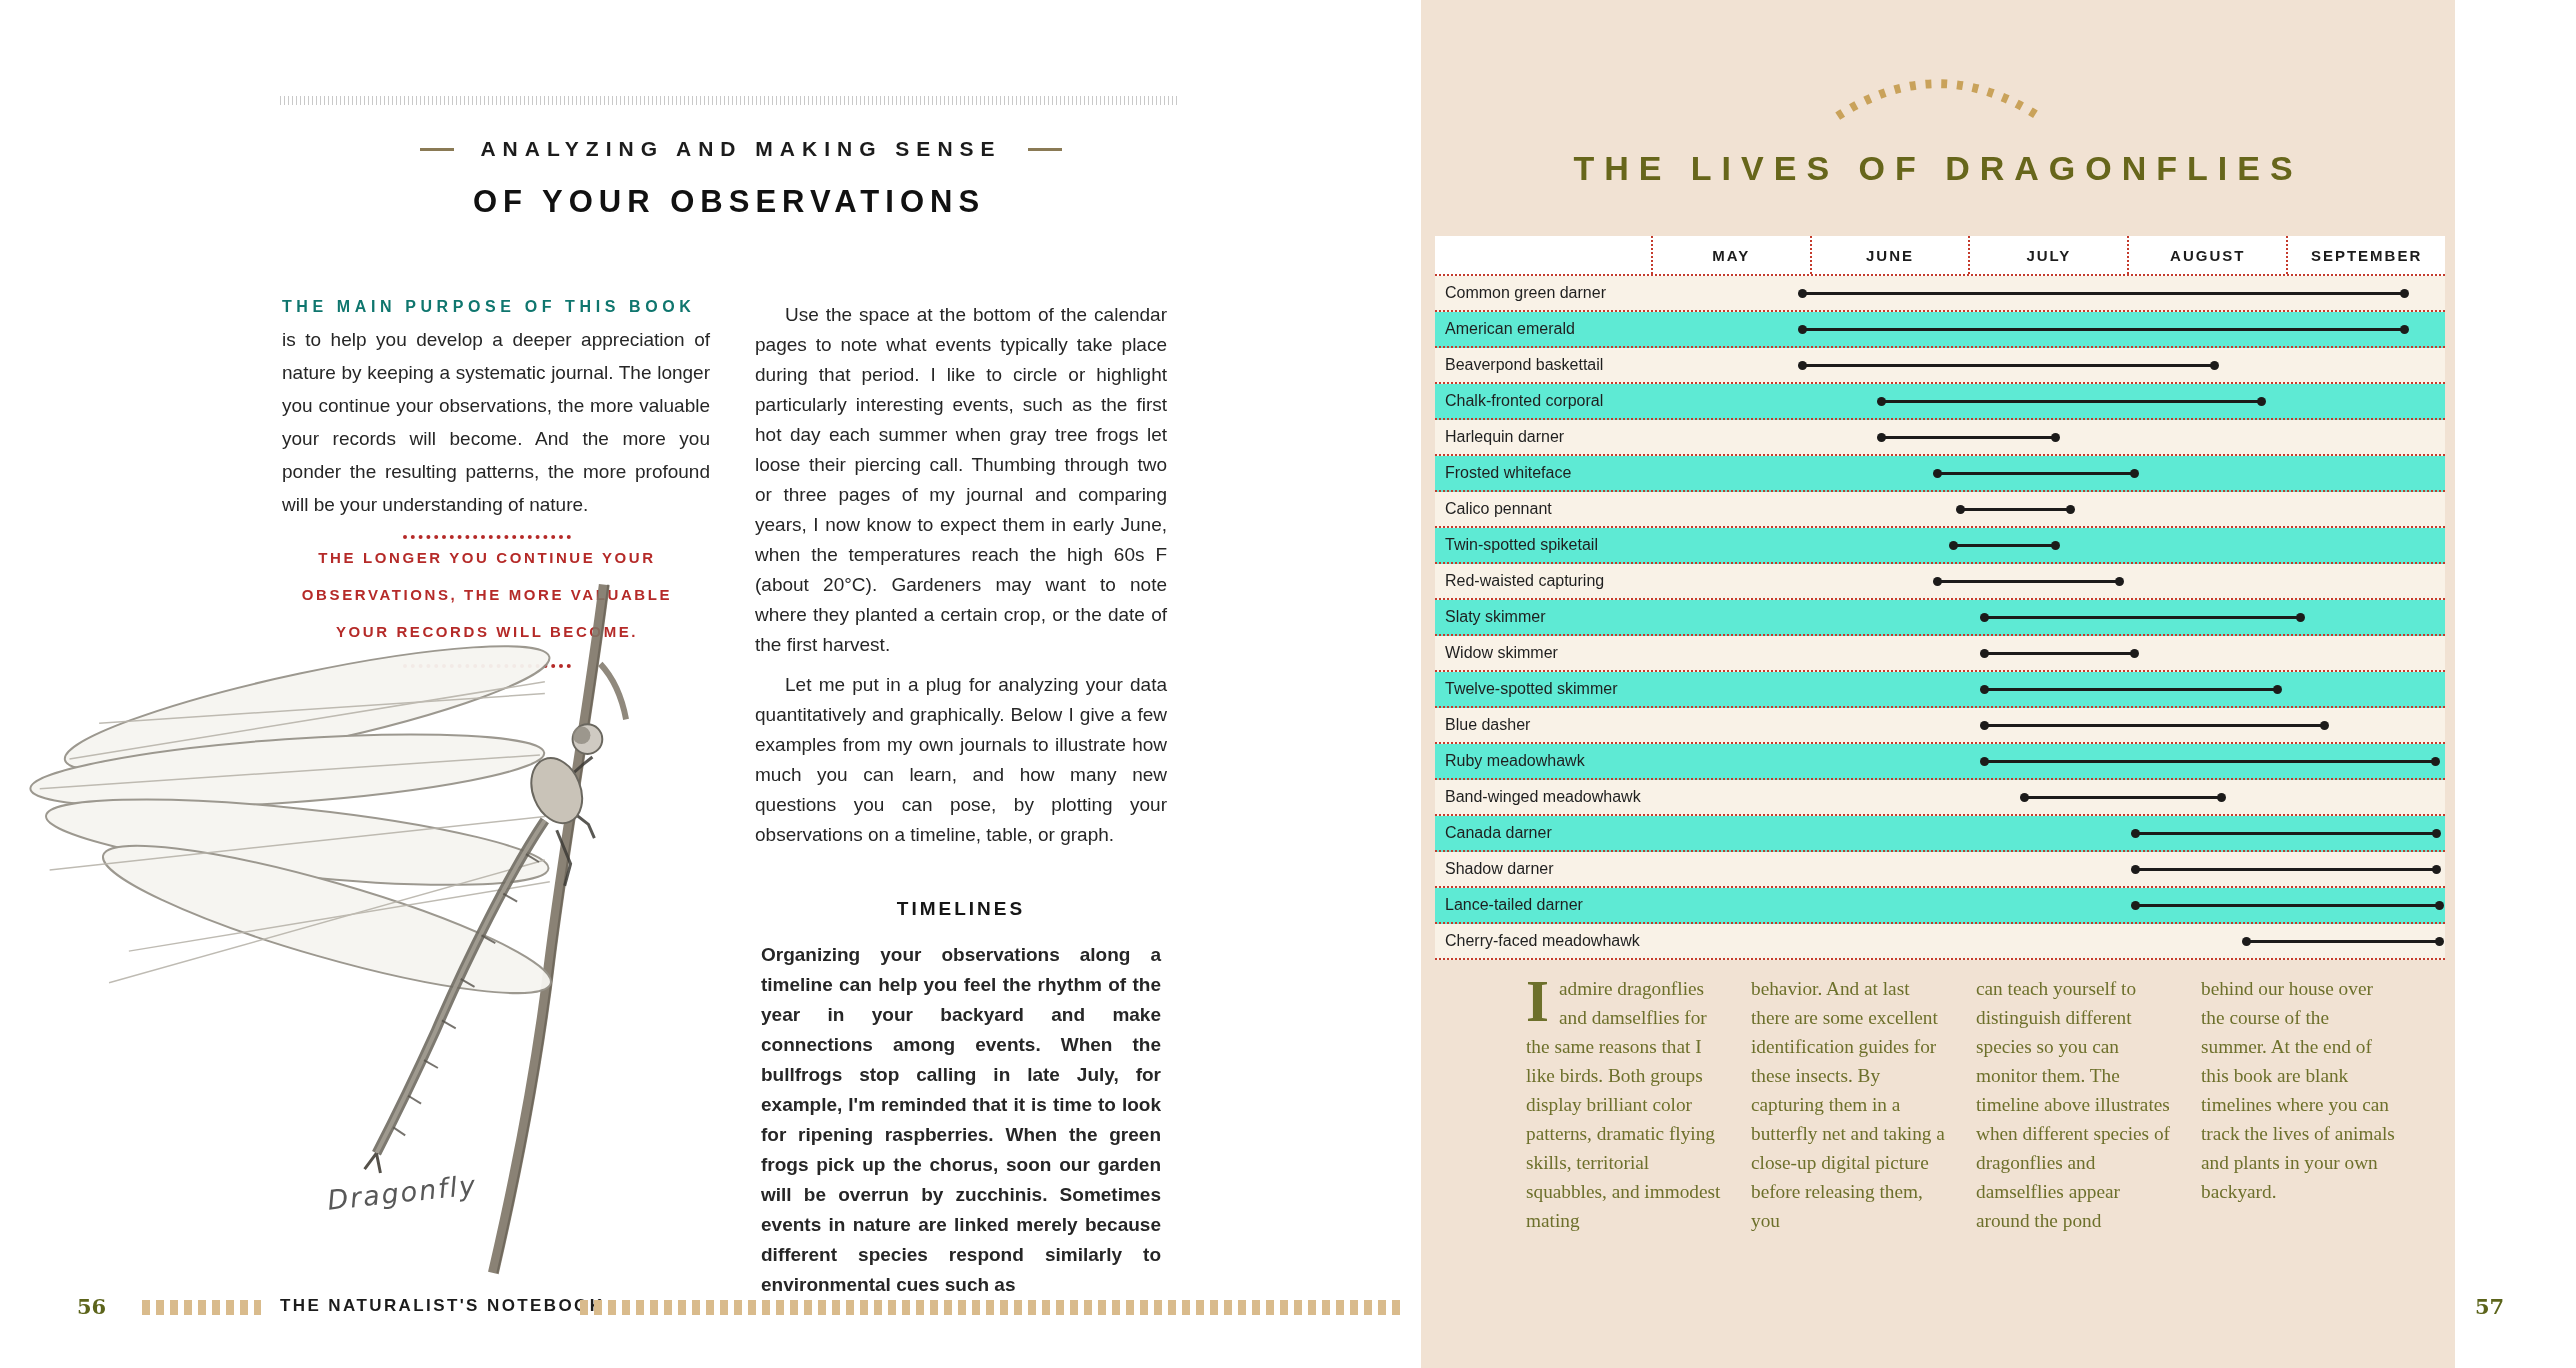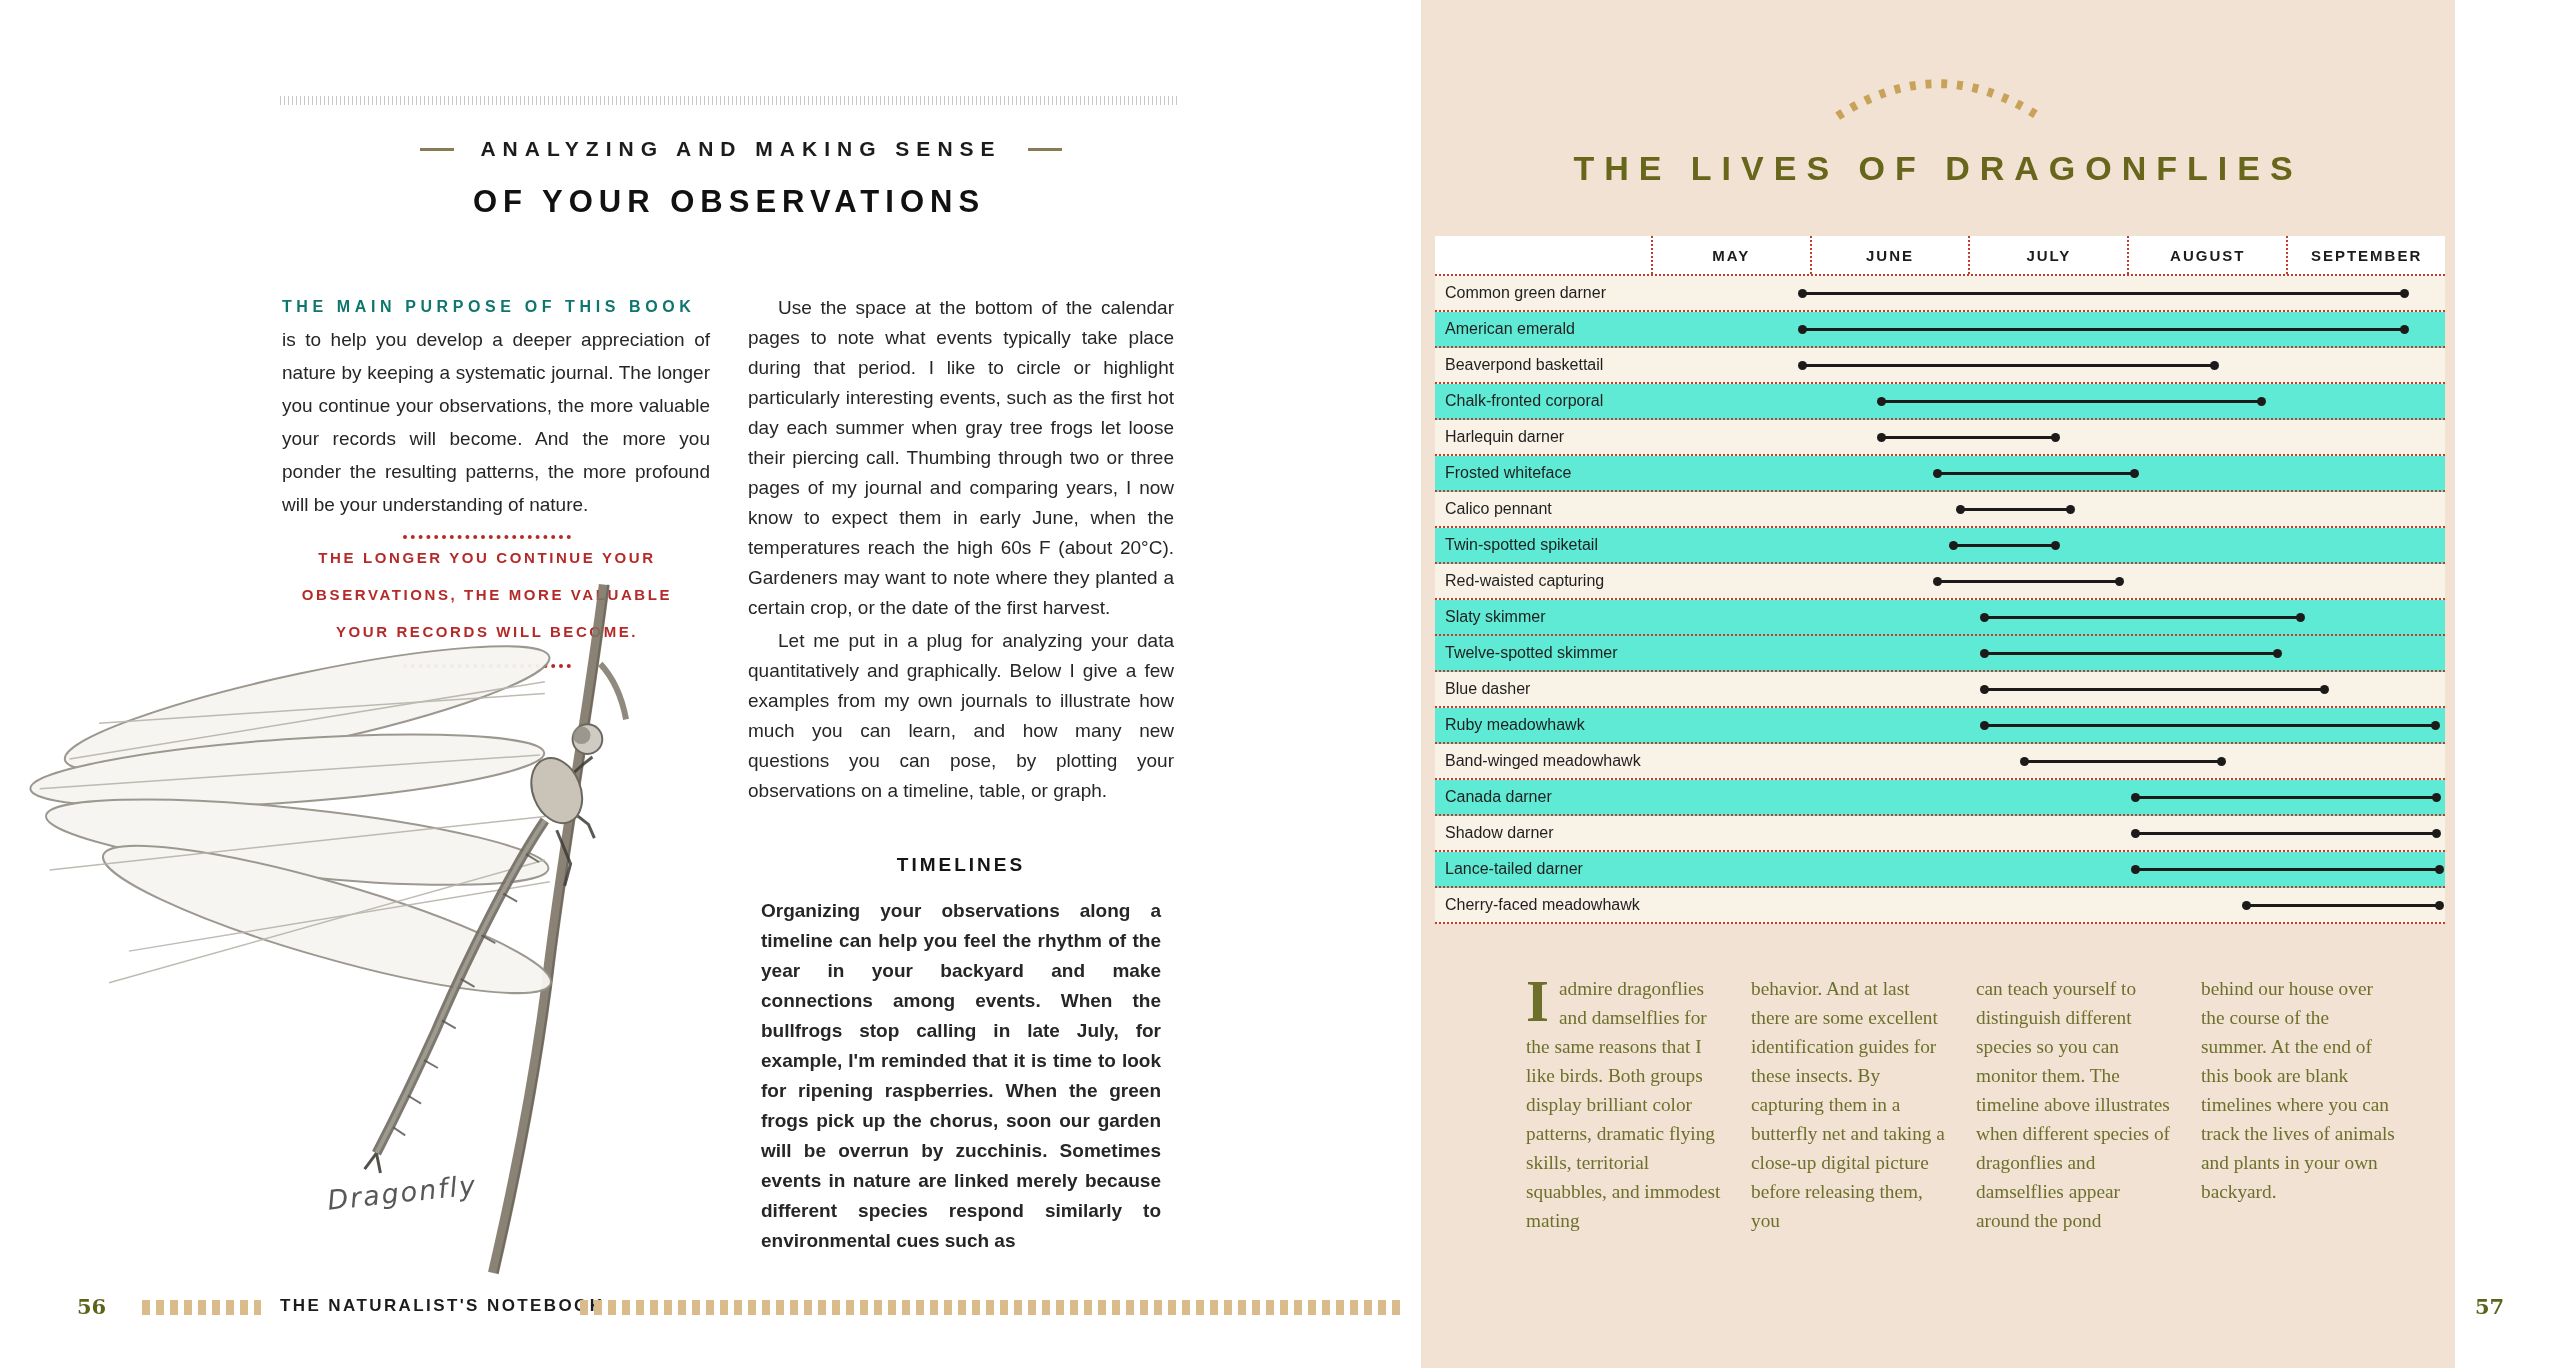--- a/index.html
+++ b/index.html
@@ -9,21 +9,21 @@
 
   
   .tick-rule{height:9px;background:repeating-linear-gradient(90deg,#c9c9c9 0 1px,transparent 1px 4px);}
   .kicker-row{display:flex;align-items:center;justify-content:center;gap:26px;}
   .kicker{font-size:21px;font-weight:bold;letter-spacing:7px;color:#1c1c1c;white-space:nowrap;}
   .kicker-dash{width:34px;height:3px;background:#8a7a55;}
   .page-title{font-size:31px;font-weight:bold;letter-spacing:6px;color:#111;text-align:center;white-space:nowrap;}
   .bodycol{font-size:19px;line-height:33px;text-align:justify;color:#262626;}
   .bodycol2{font-size:19px;line-height:30px;text-align:justify;color:#262626;}
   .leadin{font-size:16px;font-weight:bold;letter-spacing:4.6px;white-space:nowrap;color:#0f766e;}
-  .indent{text-indent:30px;margin:3px;}
+  .indent{text-indent:30px;margin:10px;}
   .noindent{margin:16px;font-weight:bold;}
   .timelines-h{font-size:19px;font-weight:bold;letter-spacing:3px;text-align:center;color:#161616;margin:44px 0 14px 0;}
   .pull{width:436px;text-align:center;}
   .dotrule{width:168px;margin:0 auto;border-top:4px dotted #b52a28;}
   .pull-line{font-size:15px;font-weight:bold;letter-spacing:2.6px;color:#b52a28;line-height:37px;white-space:nowrap;}
   .pull-line:first-of-type{margin-top:14px;}
   .handwritten{font-family:"DejaVu Sans",sans-serif;font-style:italic;font-size:27px;color:#585858;
                transform:rotate(-6deg);letter-spacing:2px;}
 
   
@@ -218,20 +218,27 @@
             <span class="dot r"></span>
           </div>
         </div>
         <div class="drow even">
           <span class="label">Slaty skimmer</span>
           <div class="bar" style="left: 549px; width: 317px;">
             <span class="dot l"></span>
             <span class="dot r"></span>
           </div>
         </div>
+        <div class="drow odd">
+          <span class="label">Widow skimmer</span>
+          <div class="bar" style="left: 549px; width: 151px;">
+            <span class="dot l"></span>
+            <span class="dot r"></span>
+          </div>
+        </div>
         <div class="drow even">
           <span class="label">Twelve-spotted skimmer</span>
           <div class="bar" style="left: 549px; width: 294px;">
             <span class="dot l"></span>
             <span class="dot r"></span>
           </div>
         </div>
         <div class="drow odd">
           <span class="label">Blue dasher</span>
           <div class="bar" style="left: 549px; width: 341px;">

